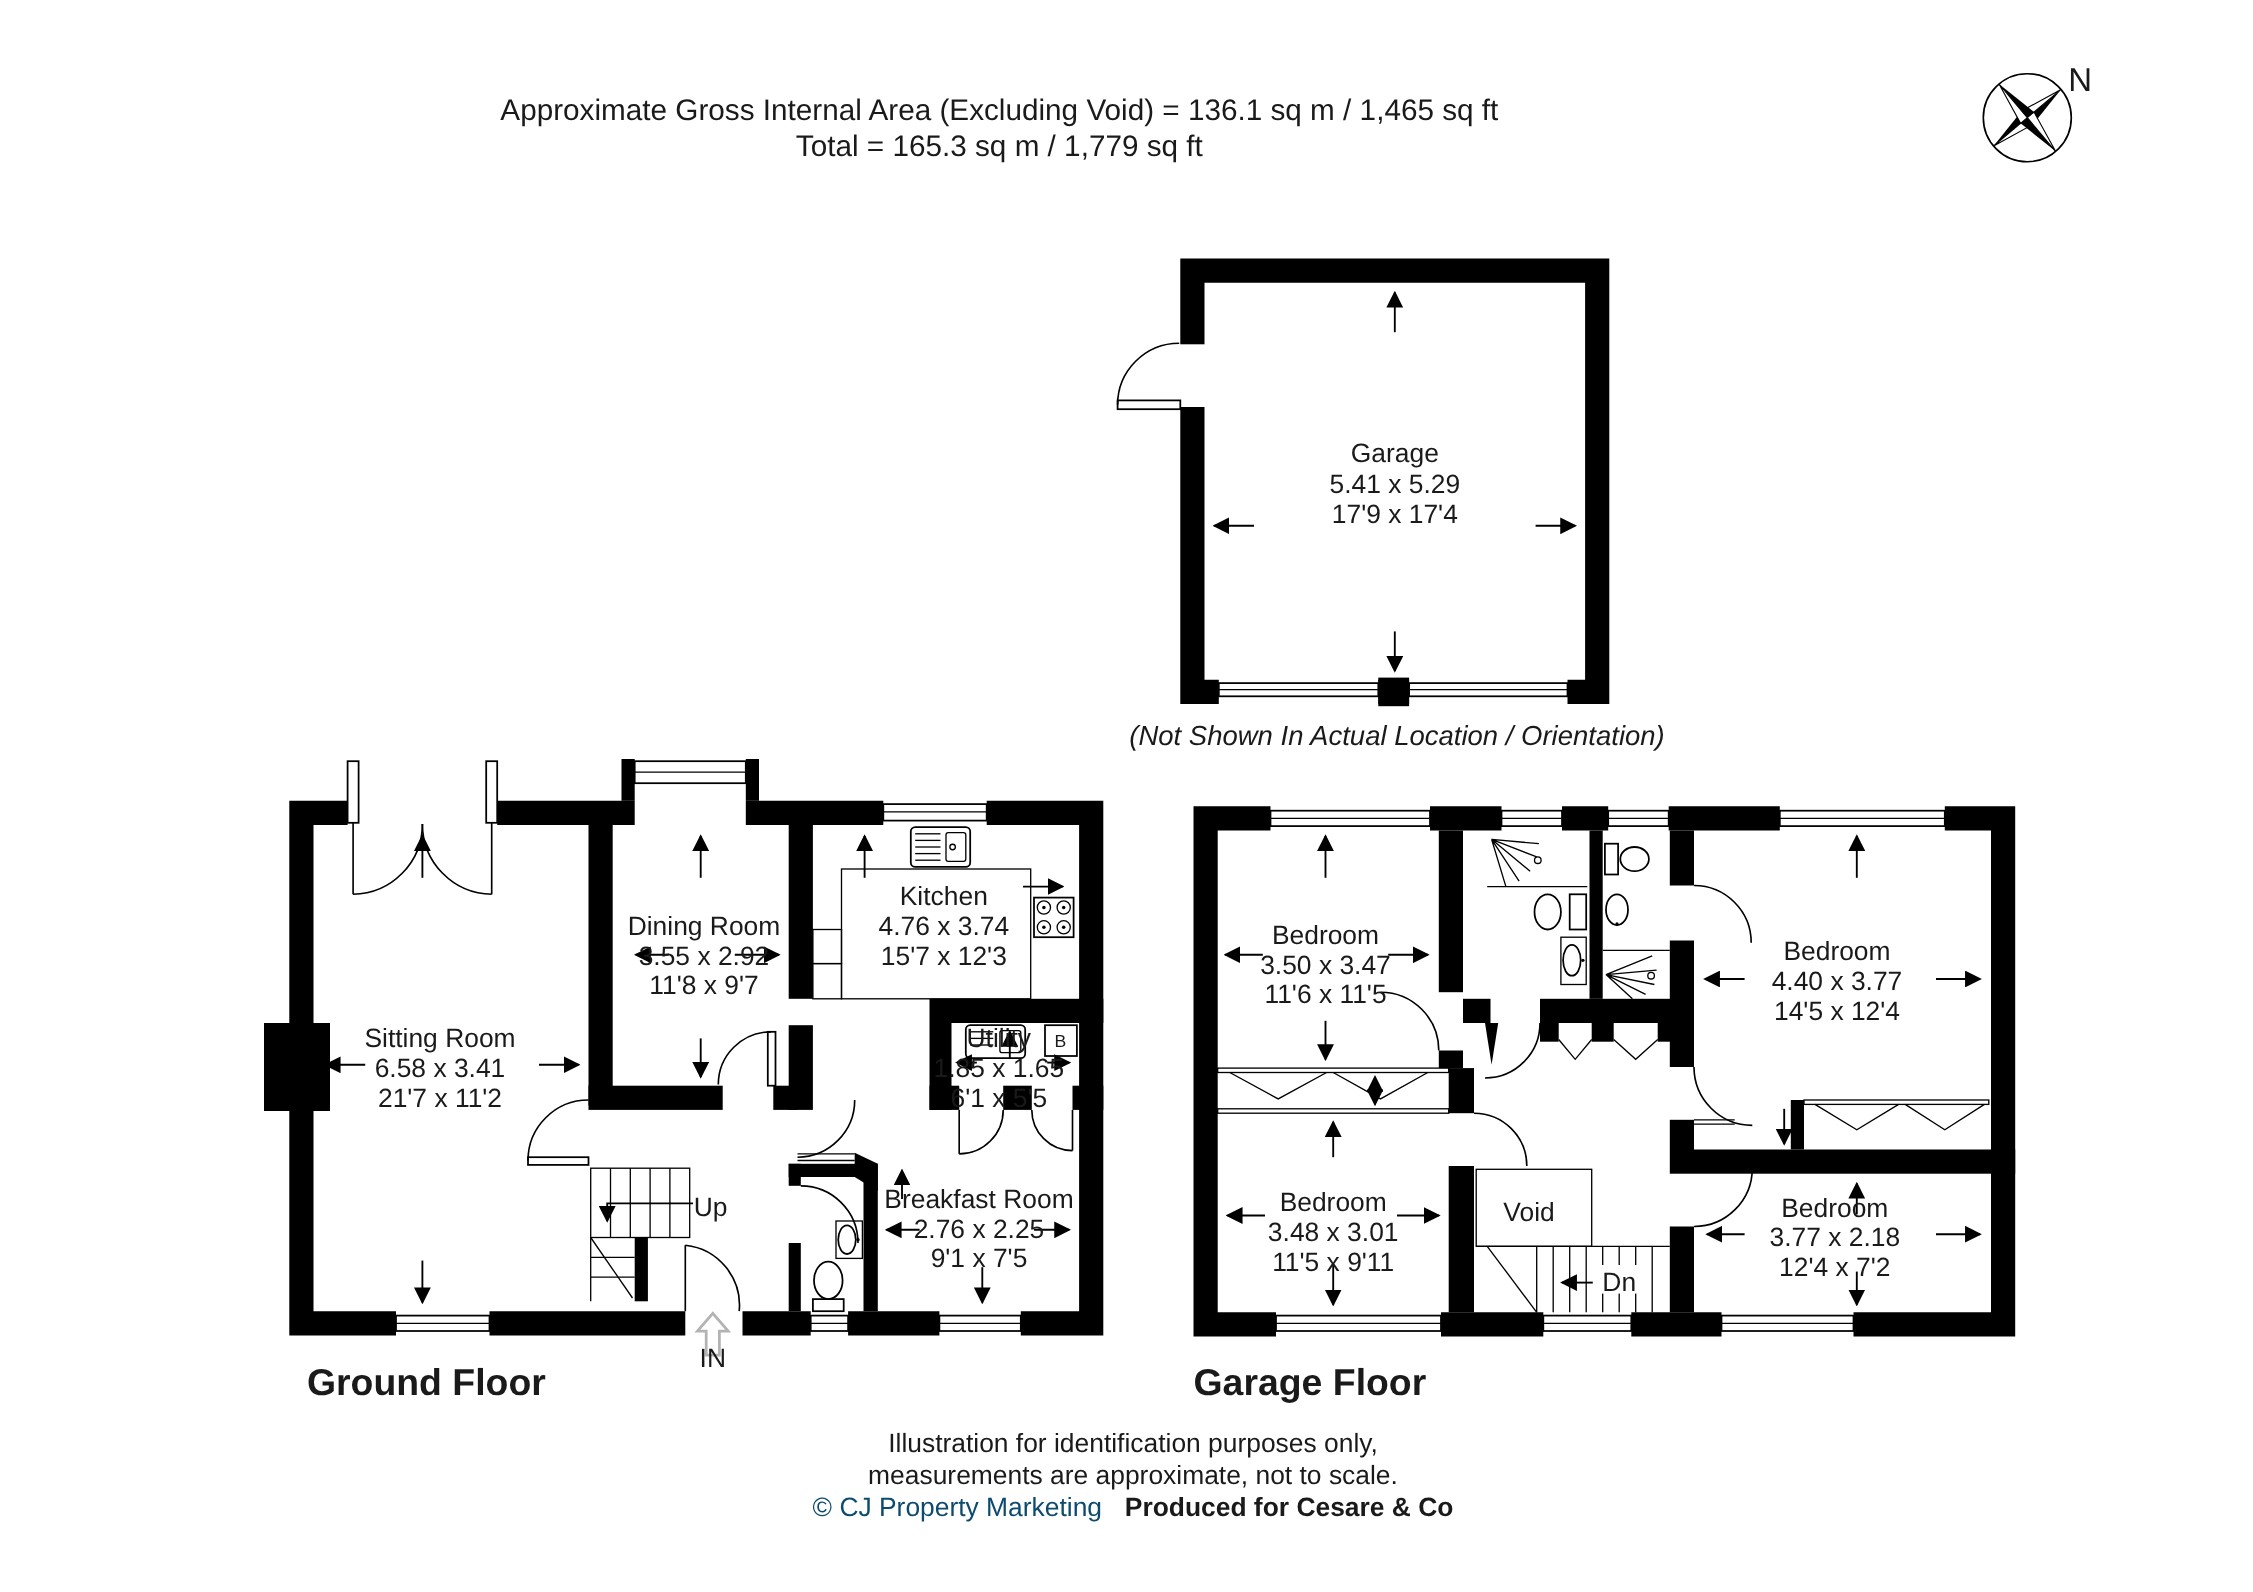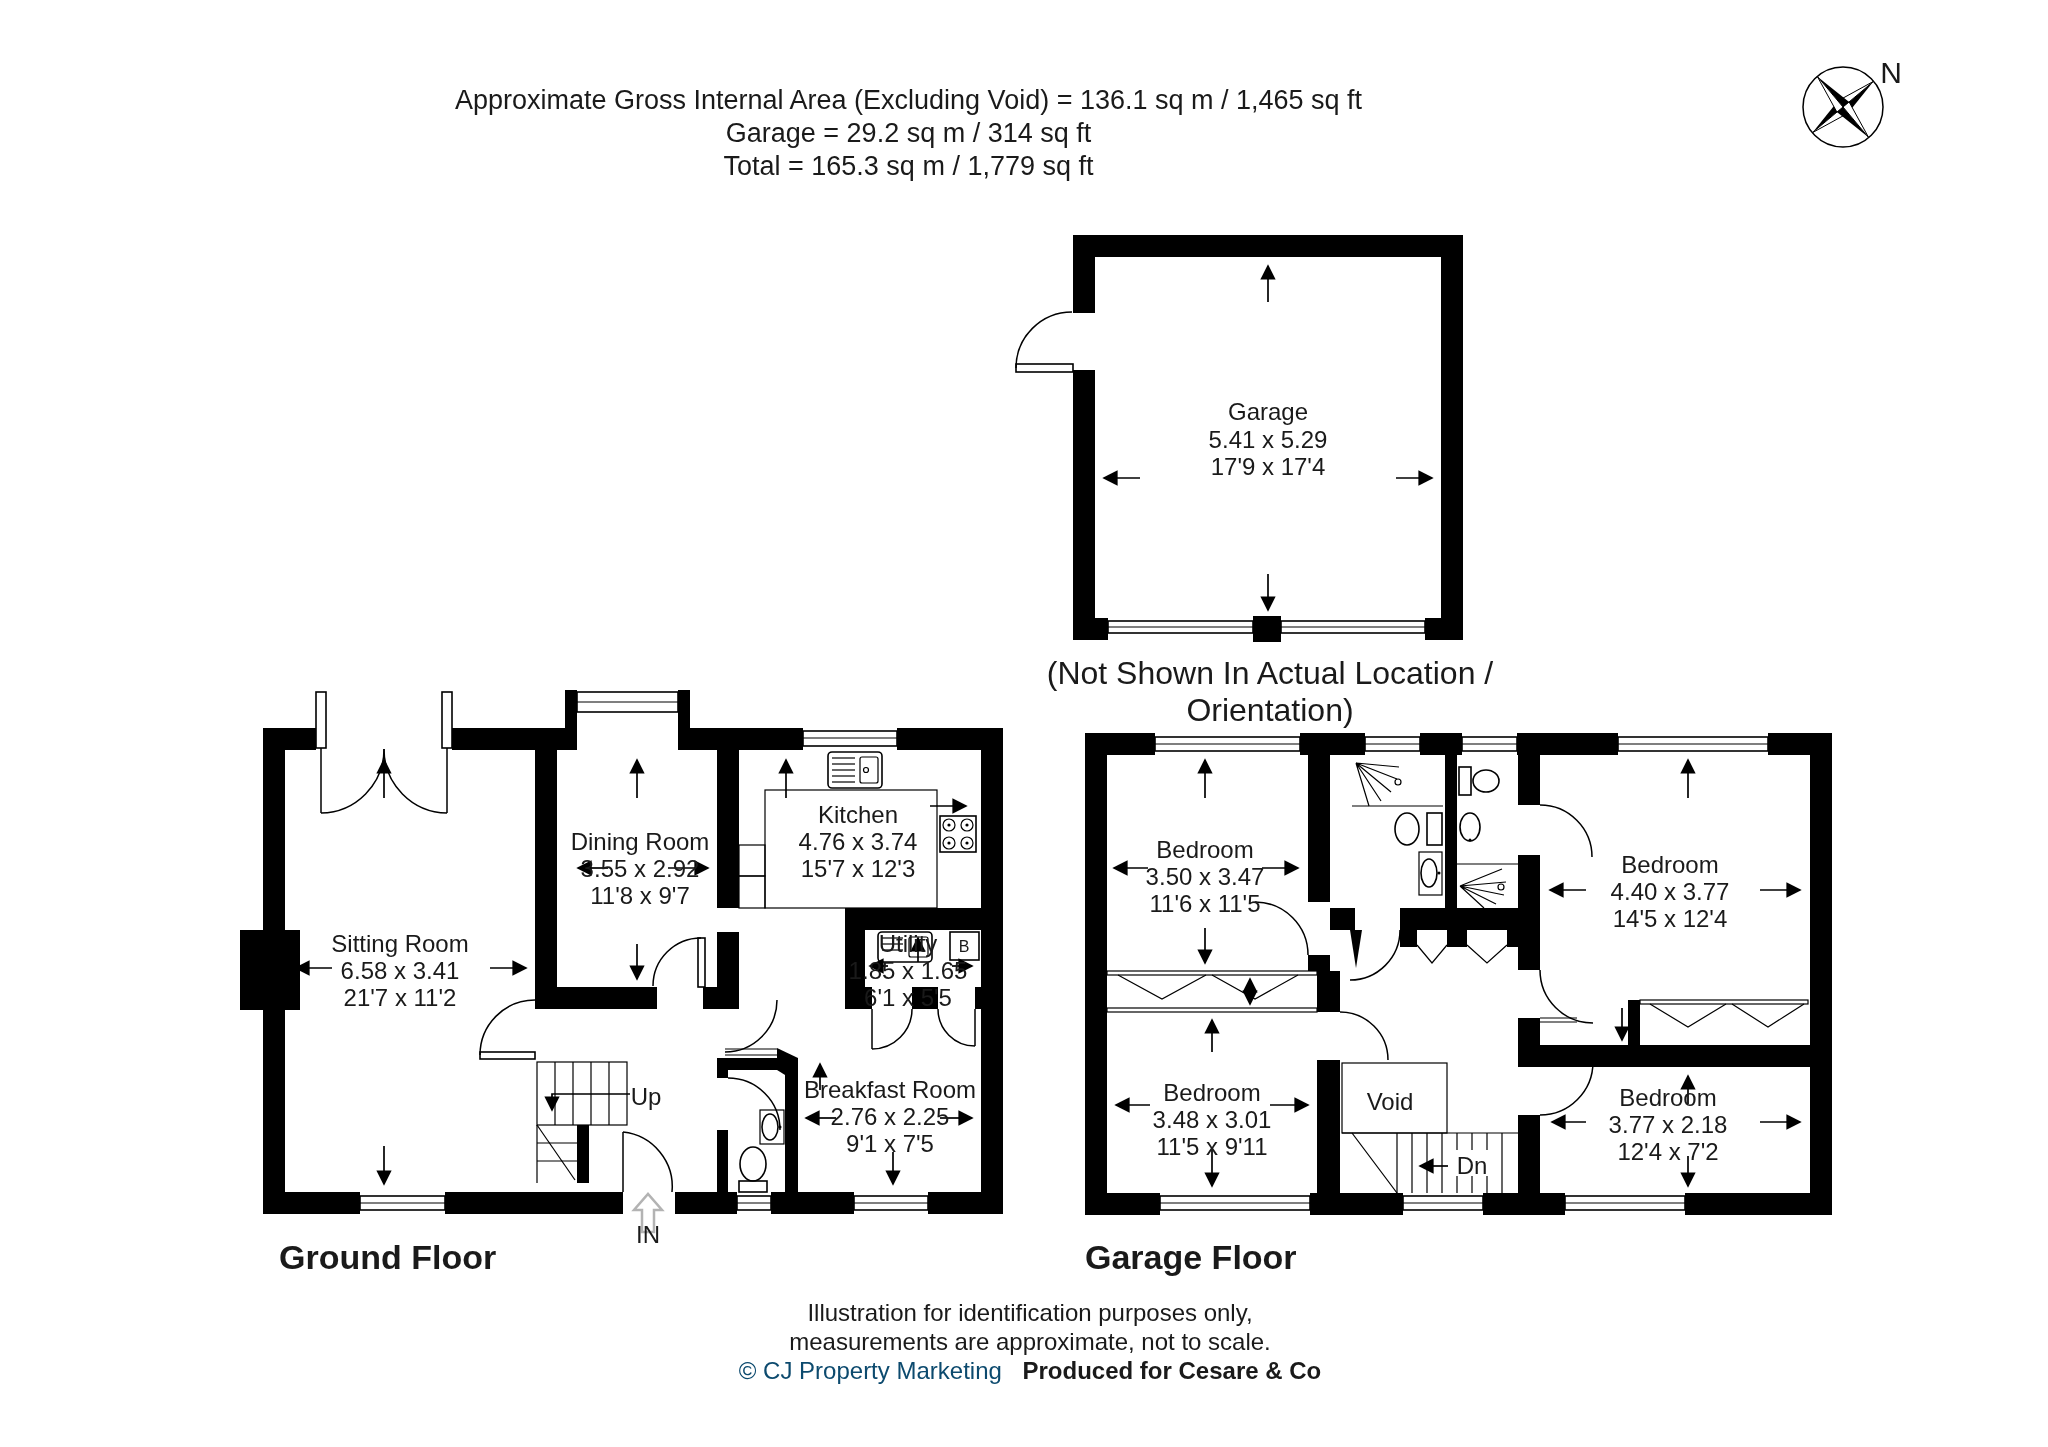--- a/index.html
+++ b/index.html
@@ -1,19 +1,19 @@
 <!DOCTYPE html>
 <html><head>
 <meta charset="utf-8">
 <style>
   html,body{margin:0;padding:0;background:#fff;}
   body{width:2048px;height:1447px;position:relative;font-family:"Liberation Sans",sans-serif;color:#1a1a1a;overflow:hidden;}
   .abs{position:absolute;}
   #header{top:84px;left:0;width:1817px;text-align:center;font-size:27px;line-height:33px;}
-  #garage-note{top:655px;left:1020px;width:500px;text-align:center;font-size:32px;}
+  #garage-note{top:655px;left:1020px;width:500px;text-align:center;font-size:25px;font-style:italic;}
   .floor-title{font-size:34px;font-weight:bold;top:1238px;}
   #gf-title{left:279px;}
   #ff-title{left:1085px;}
   #footer{top:1298px;left:0;width:2060px;text-align:center;font-size:24px;line-height:29px;}
   #footer .brand{color:#0c4a6e;}
   #footer .produced{font-weight:bold;margin-left:14px;}
   svg{position:absolute;overflow:visible;}
   svg text{font-family:"Liberation Sans",sans-serif;font-size:24px;fill:#1a1a1a;text-anchor:middle;}
   text.small{font-size:16px;}
   .wall{fill:#000;stroke:none;}
@@ -23,21 +23,20 @@
   .leaf{fill:#fff;stroke:#000;stroke-width:1.6;}
   .win{fill:#fff;stroke:#000;stroke-width:1.6;}
   .dim{stroke:#000;stroke-width:1.7;fill:none;}
   .greyarrow{fill:none;stroke:#b3b3b3;stroke-width:2.5;}
 </style>
 </head>
 <body>
 
 <div id="header" class="abs">
   <div>Approximate Gross Internal Area (Excluding Void) = 136.1 sq m / 1,465 sq ft</div>
-  <div>Garage = 29.2 sq m / 314 sq ft</div>
   <div>Total = 165.3 sq m / 1,779 sq ft</div>
 </div>
 
 <svg class="abs" style="left:1788px;top:55px;" width="140" height="120" viewBox="0 0 140 120">
   <circle cx="55" cy="52" r="40" fill="none" stroke="#000" stroke-width="1.5"></circle>
 
   <polygon points="55,52 85.6,26.3 60.1,58.1" fill="#000"></polygon>
   <polygon points="55,52 85.6,26.3 49.9,45.9" fill="#fff" stroke="#000" stroke-width="1"></polygon>
   <polygon points="55,52 24.4,77.7 49.9,45.9" fill="#000"></polygon>
   <polygon points="55,52 24.4,77.7 60.1,58.1" fill="#fff" stroke="#000" stroke-width="1"></polygon>

